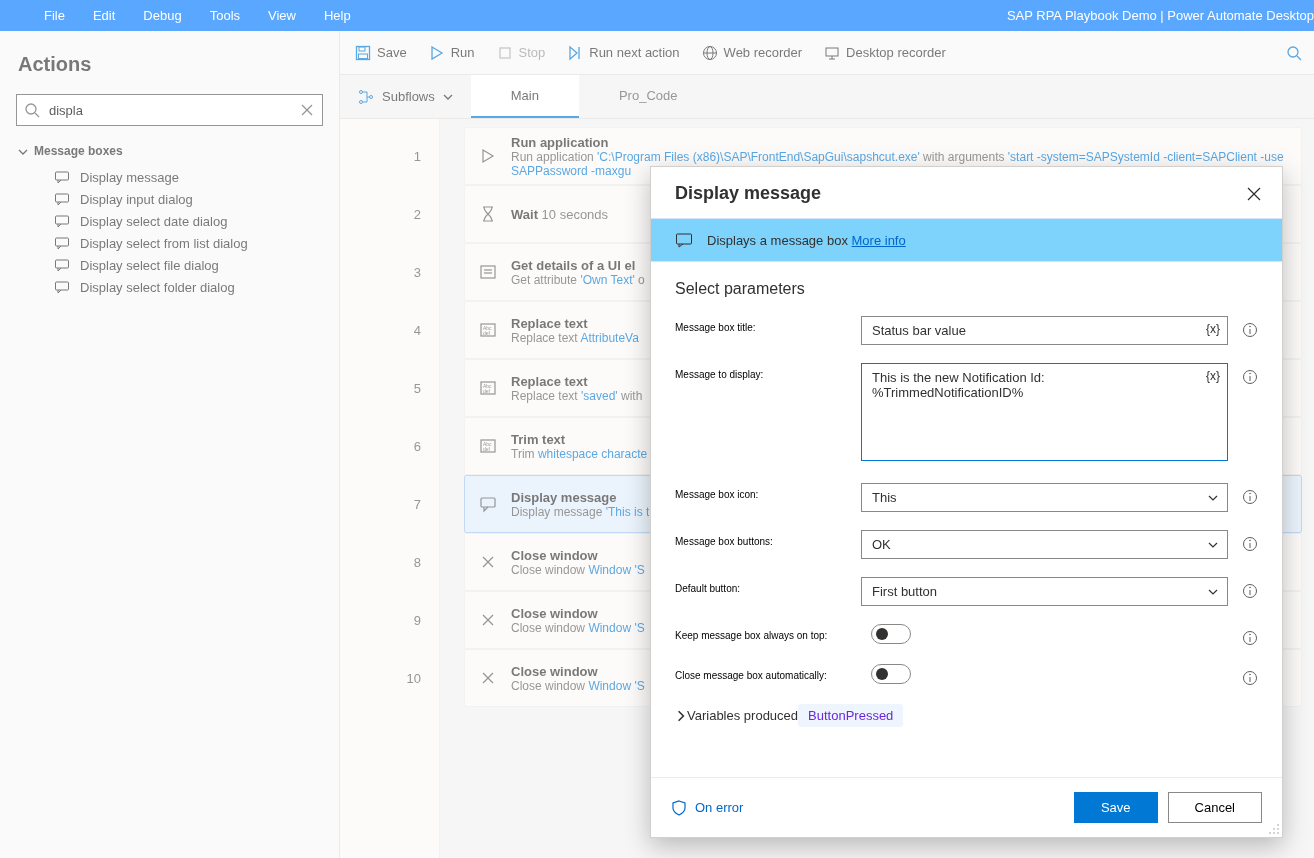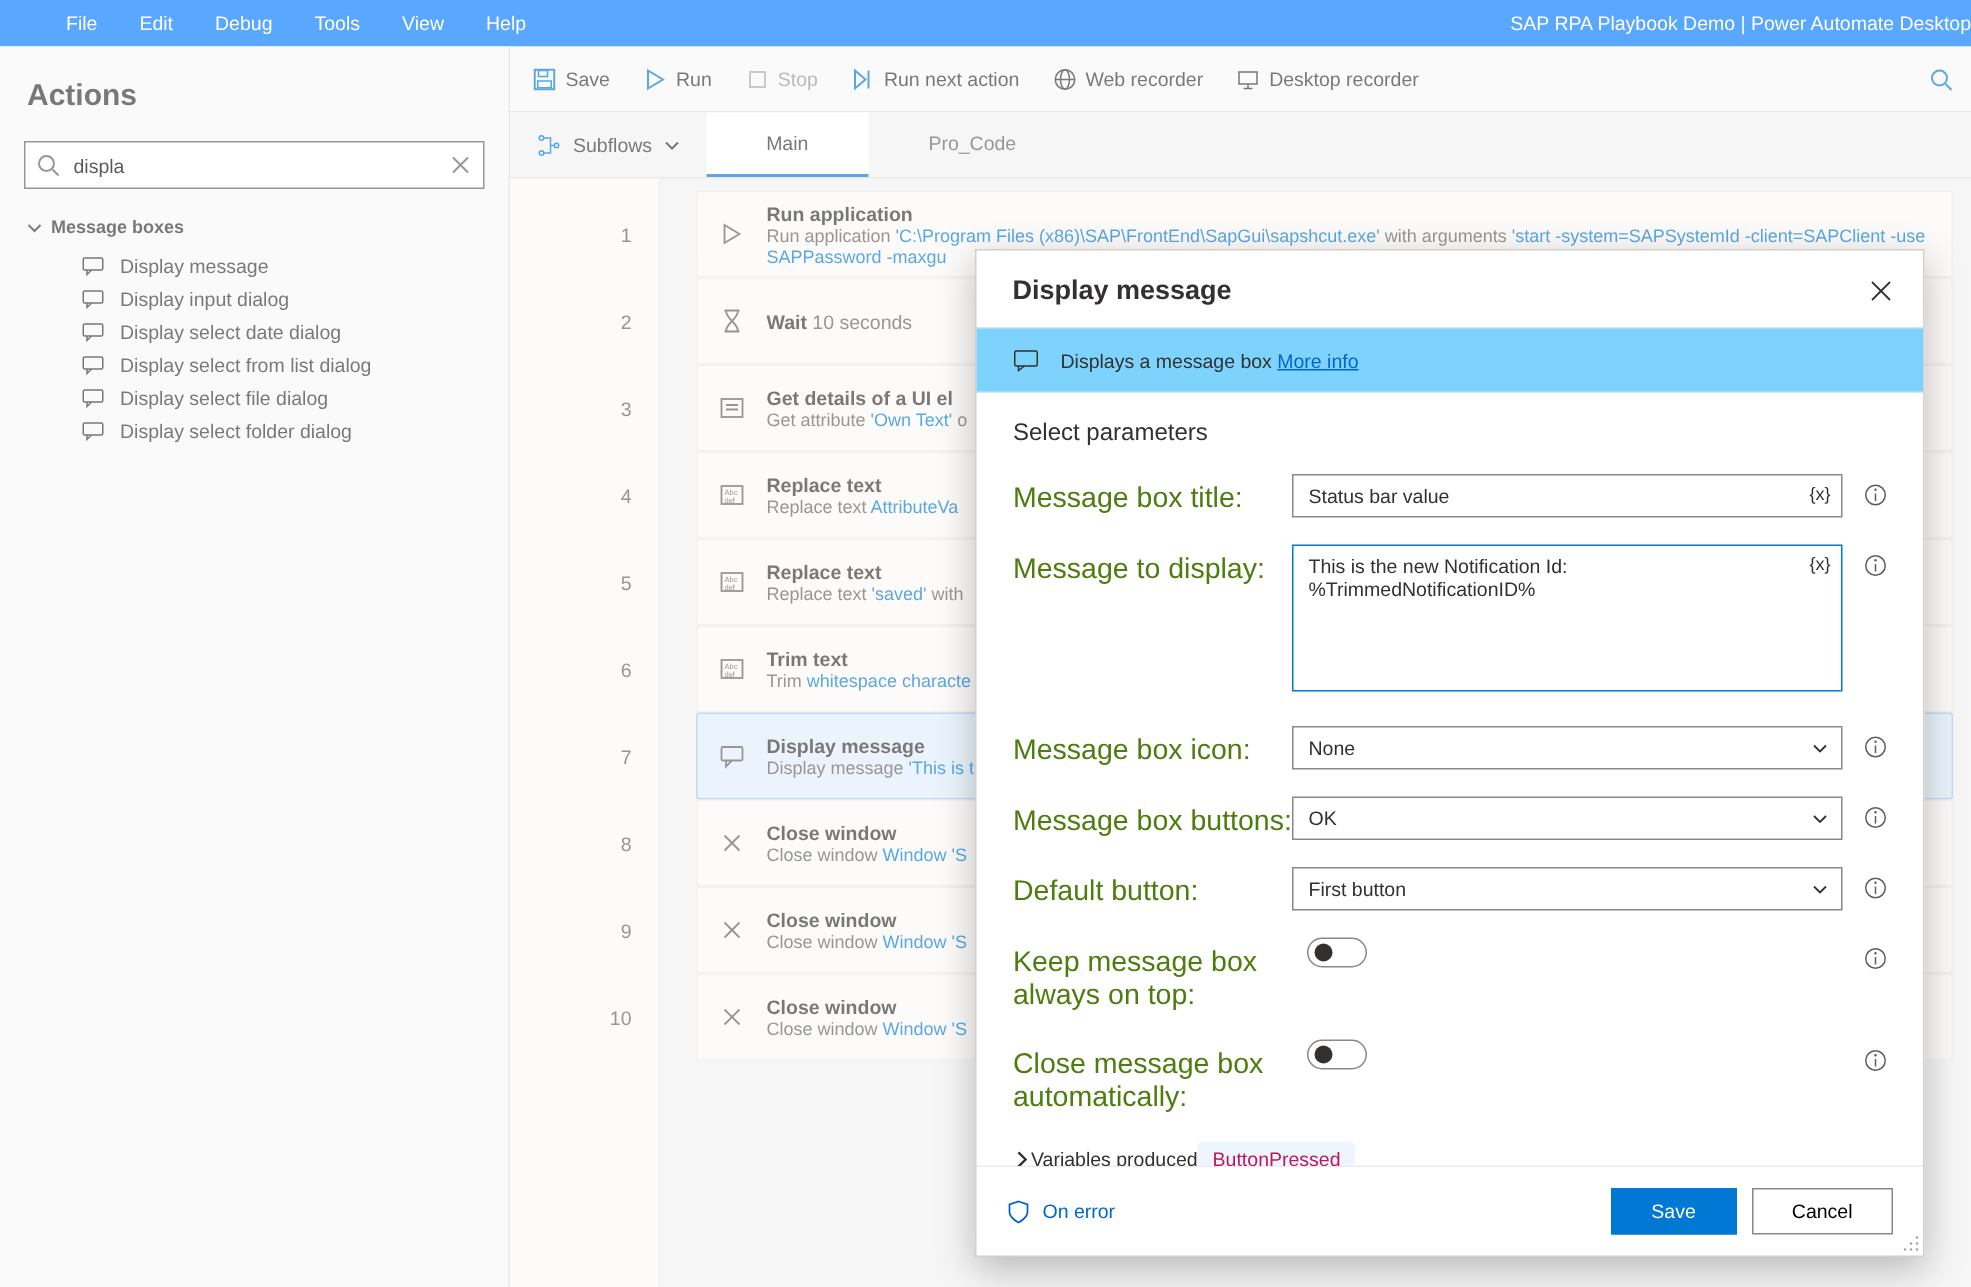--- a/index.html
+++ b/index.html
@@ -57,33 +57,33 @@
 
 .dialog { position: absolute; top: 166px; left: 650px; width: 633px; height: 672px; background: #fff; box-shadow: 0 8px 24px rgba(0,0,0,0.25); border:1px solid #d2d0ce; display:flex; flex-direction:column;}
 .dialog-header { display: flex; align-items: center; justify-content: space-between; padding: 16px 20px 14px 24px; }
 .dialog-header h3 { font-size: 18px; font-weight: 600; color: #323130; }
 .dialog-header .close { width: 16px; height: 16px; cursor: pointer; }
 .info-banner { background: #7dd3fc; padding: 12px 24px; display: flex; align-items: center; gap: 14px; font-size: 13px; color: #323130; border-top:1px solid #d3e6fb; border-bottom:1px solid #d3e6fb;}
 .info-banner a { color: #0066cc; text-decoration: underline; }
 .dialog-body { padding: 18px 24px 4px; flex:1; overflow:auto;}
 .dialog-body h4 { font-size: 16px; font-weight: 400; color: #323130; margin-bottom: 18px; }
 .param-row { display: flex; align-items: flex-start; margin-bottom: 18px; }
-.param-label { width: 186px; font-size: 19px; color: #4d7c0f; padding-top: 6px; }
+.param-label { width: 186px; font-size: 10px; color: #000000; padding-top: 6px; }
 .param-field { flex: 1; position: relative; }
 .text-input, .select-input, .textarea-input { width: 100%; border: 1px solid #8a8886; padding: 6px 28px 6px 10px; font-size: 13px; color: #323130; background:#fff;}
 .textarea-input { height: 98px; resize: none; border-color:#0078d4;}
 .var-badge { position: absolute; right: 8px; top: 6px; font-size: 12px; color: #323130; cursor: pointer; }
 .select-input { appearance: none; padding-right: 30px; }
 .select-caret { position: absolute; right: 10px; top: 10px; pointer-events: none; }
 .info-icon { width: 16px; height: 16px; margin-left: 14px; margin-top: 6px; flex: none; }
 .toggle { width: 40px; height: 20px; border: 1px solid #8a8886; border-radius: 10px; position: relative; cursor: pointer; background:#fff;}
 .toggle .knob { width: 12px; height: 12px; background: #323130; border-radius: 50%; position: absolute; top: 3px; left: 4px; }
 .vars-produced { display: flex; align-items: center; font-size: 13px; color: #323130; margin-top: 16px; padding-bottom:8px;}
 .vars-produced .chev { width: 12px; height: 12px; }
-.var-chip { background: #eef5ff; color: #be185d; padding: 4px 10px; border-radius: 3px; font-size: 13px; }
+.var-chip { background: #eef5ff; color: #6d28d9; padding: 4px 10px; border-radius: 3px; font-size: 13px; }
 .dialog-footer { border-top: 1px solid #edebe9; padding: 14px 20px; display: flex; align-items: center; justify-content: space-between; }
 .on-error { display: flex; align-items: center; gap: 8px; color: #0066cc; font-size: 13px; cursor: pointer; }
 .footer-btns { display: flex; gap: 10px; }
 .btn { padding: 7px 26px; font-size: 13px; border: 1px solid #8a8886; background: #fff; cursor: pointer; }
 .btn.primary { background: #0078d4; border-color: #0078d4; color: #fff; }
 
 svg { display: block; }
 .resize-grip{position:absolute;right:2px;bottom:2px;width:12px;height:12px;}
 </style>
 </head>
@@ -397,21 +397,21 @@
       <svg class="info-icon" viewBox="0 0 16 16">
           <circle cx="8" cy="8" r="6.5" fill="none" stroke="#605e5c"></circle>
           <line x1="8" y1="7" x2="8" y2="12" stroke="#605e5c"></line>
           <circle cx="8" cy="4.5" r="0.8" fill="#605e5c"></circle>
         </svg>
     </div>
 
     <div class="param-row">
       <div class="param-label">Message box icon:</div>
       <div class="param-field">
-        <div class="select-input">None</div>
+        <div class="select-input">This</div>
         <svg class="select-caret" width="10" height="10" viewBox="0 0 10 10">
             <path d="M1 3 L5 7 L9 3" fill="none" stroke="#323130" stroke-width="1.2"></path>
           </svg>
       </div>
       <svg class="info-icon" viewBox="0 0 16 16">
           <circle cx="8" cy="8" r="6.5" fill="none" stroke="#605e5c"></circle>
           <line x1="8" y1="7" x2="8" y2="12" stroke="#605e5c"></line>
           <circle cx="8" cy="4.5" r="0.8" fill="#605e5c"></circle>
         </svg>
     </div>

